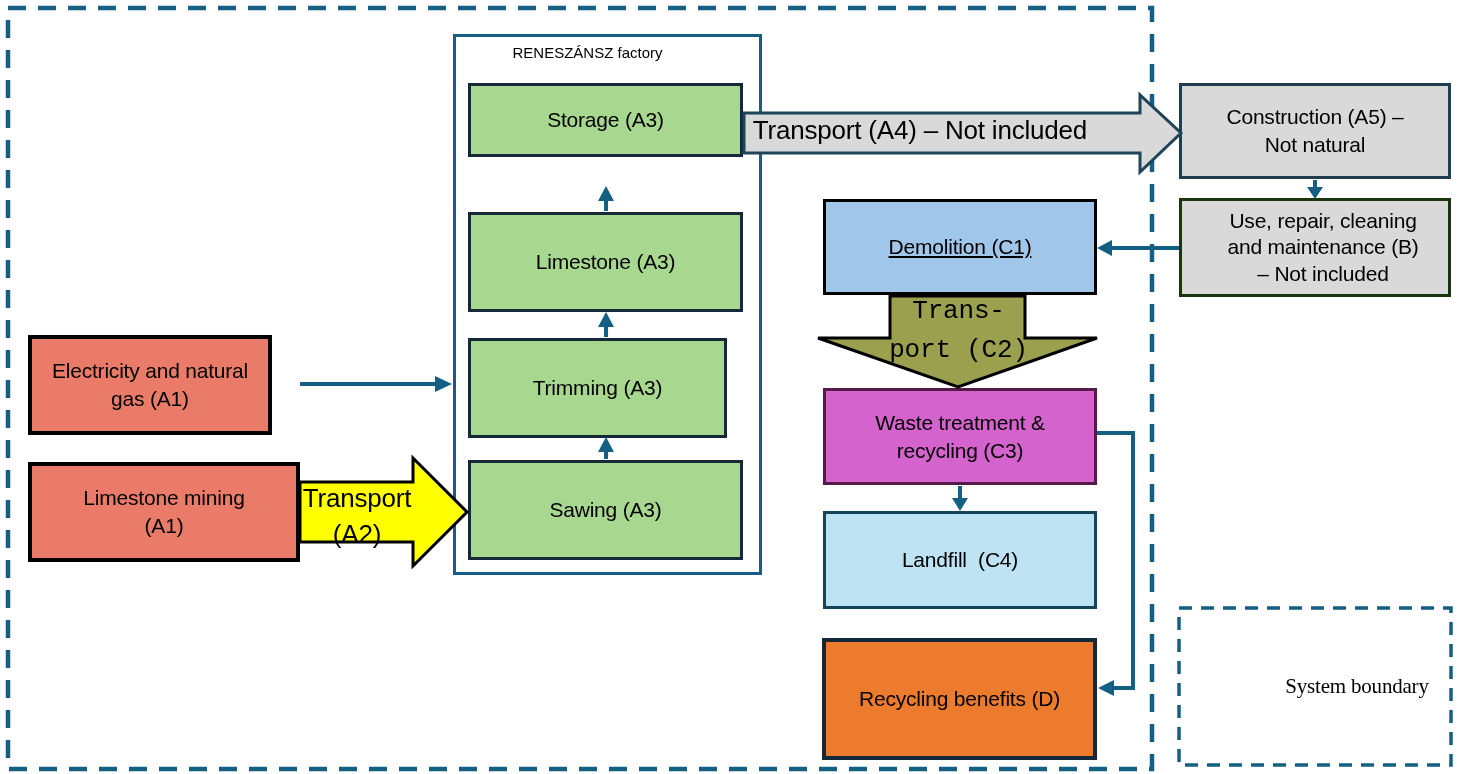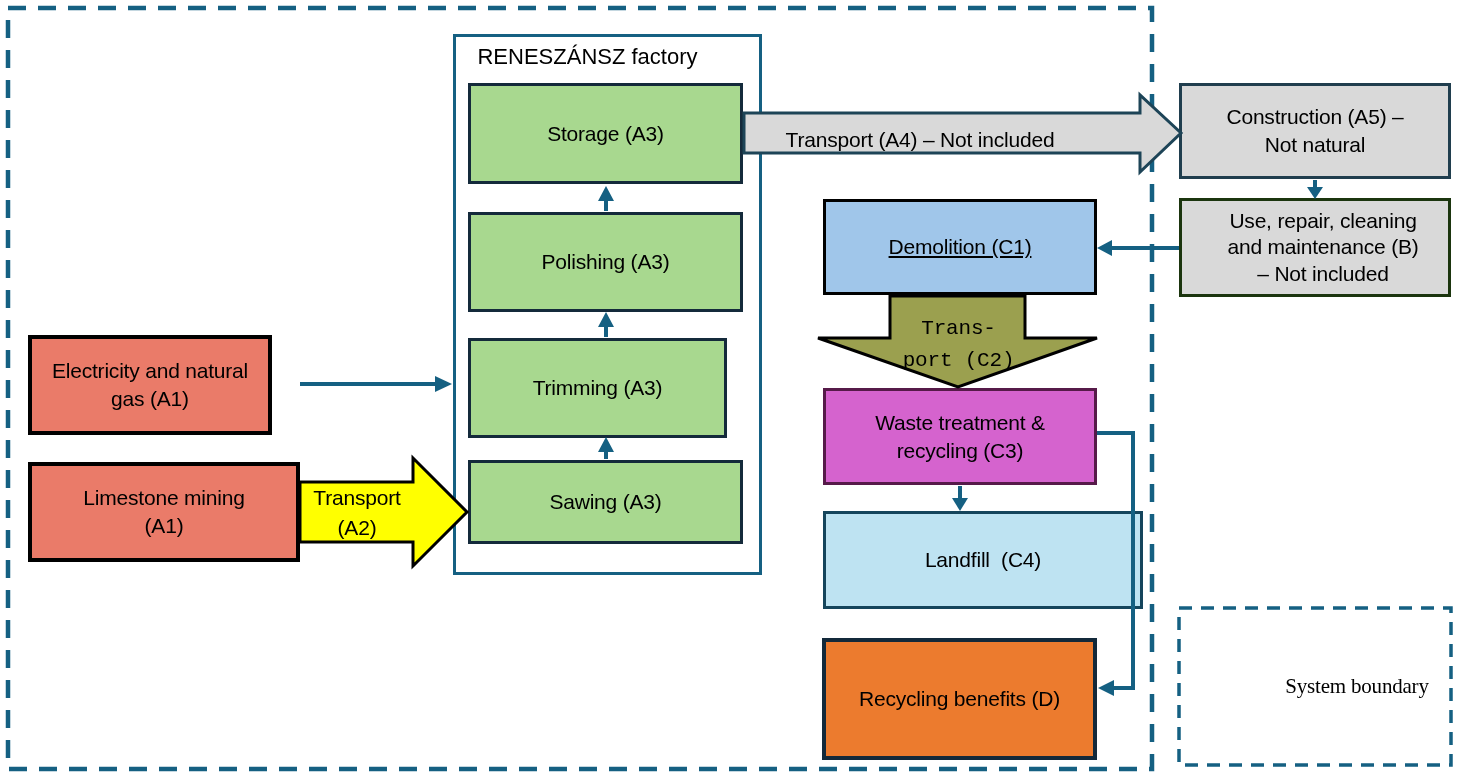--- a/index.html
+++ b/index.html
@@ -17,37 +17,37 @@
   }
   .box{
     position:absolute; box-sizing:border-box; z-index:1;
     display:flex; flex-direction:column; align-items:center; justify-content:center;
     text-align:center; font-size:21px; line-height:1.32; letter-spacing:-0.2px;
   }
   .box .ln{display:block;}
   #b-electricity{left:28px; top:335px; width:244px; height:100px; background:var(--salmon); border:4px solid #000;}
   #b-limestone  {left:28px; top:462px; width:272px; height:100px; background:var(--salmon); border:4px solid #000;}
   #factory{left:453px; top:34px; width:309px; height:541px; background:#fff; border:3px solid var(--teal); z-index:0;}
-  #factory-title{position:absolute; top:44px; left:453px; width:269px; text-align:center; font-size:22px; z-index:1;}
+  #factory-title{position:absolute; top:44px; left:453px; width:269px; text-align:center; font-size:15px; z-index:1;}
   .green{background:var(--green); border:3px solid var(--green-border);}
-  #b-storage  {left:468px; top:83px;  width:275px; height:101px;text-align:center;}
+  #b-storage  {left:468px; top:83px;  width:275px; height:74px;text-align:center;}
   #b-polishing{left:468px; top:212px; width:275px; height:100px;}
   #b-trimming {left:468px; top:338px; width:259px; height:100px;}
-  #b-sawing   {left:468px; top:460px; width:275px; height:84px;}
+  #b-sawing   {left:468px; top:460px; width:275px; height:100px;}
   #b-construction{left:1179px; top:83px;  width:272px; height:96px; background:var(--gray); border:3.5px solid var(--construction-border);}
   #b-use        {left:1179px; top:198px; width:272px; height:99px; background:var(--gray); border:3.5px solid var(--use-border); line-height:1.25;padding-left:16px;}
   #b-demolition {left:823px; top:199px; width:274px; height:96px; background:var(--demolition); border:3.5px solid #000;text-decoration:underline;}
   #b-waste      {left:823px; top:388px; width:274px; height:97px; background:var(--magenta); border:3.5px solid var(--magenta-border);}
-  #b-landfill   {left:823px; top:511px; width:320px; height:98px; background:var(--landfill); border:3.5px solid var(--landfill-border); white-space:pre;}
+  #b-landfill   {left:823px; top:511px; width:274px; height:98px; background:var(--landfill); border:3.5px solid var(--landfill-border); white-space:pre;}
   #b-recycling  {left:822px; top:638px; width:275px; height:122px; background:var(--orange); border:4px solid var(--dark-navy);}
   #legend-label {left:1221px; top:608px; width:272px; height:157px; background:transparent; z-index:3;font-family:Liberation Serif, serif;}
   .arrow-label{
     position:absolute; z-index:3; display:flex; flex-direction:column;
-    align-items:center; justify-content:flex-end; text-align:center;
-    font-size:21px; line-height:1.5; letter-spacing:-0.2px;
+    align-items:center; justify-content:flex-start; text-align:center;
+    font-size:26px; line-height:1.5; letter-spacing:-0.2px;
   }
   #lbl-a2{left:300px; top:480px; width:114px; height:62px; line-height:1.4;}
   #lbl-a4{left:748px; top:111px; width:344px; height:44px;}
   #lbl-c2{left:880px; top:292px; width:157px; height:84px;font-family:Liberation Mono, monospace;}
   #connector-layer{position:absolute; inset:0; z-index:2; pointer-events:none;}
   .dash-main  {fill:none; stroke:var(--teal); stroke-width:4.5; stroke-dasharray:18 12;}
   .dash-legend{fill:none; stroke:var(--teal); stroke-width:3.5; stroke-dasharray:13 9;}
   .a2-shape{fill:var(--yellow); stroke:#000; stroke-width:3;}
   .a4-shape{fill:var(--gray); stroke:var(--a4-border); stroke-width:3;}
   .c2-shape{fill:var(--olive); stroke:#000; stroke-width:3;}
@@ -68,21 +68,21 @@
   </div>
   <div class="box" id="b-limestone">
     <span class="ln">Limestone mining</span>
     <span class="ln">(A1)</span>
   </div>
 
   <div class="box green" id="b-storage">
     <span class="ln">Storage (A3)</span>
   </div>
   <div class="box green" id="b-polishing">
-    <span class="ln">Polishing (A3)</span>
+    <span class="ln">Limestone (A3)</span>
   </div>
   <div class="box green" id="b-trimming">
     <span class="ln">Trimming (A3)</span>
   </div>
   <div class="box green" id="b-sawing">
     <span class="ln">Sawing (A3)</span>
   </div>
 
   <div class="box" id="b-construction">
     <span class="ln">Construction (A5) –</span>

